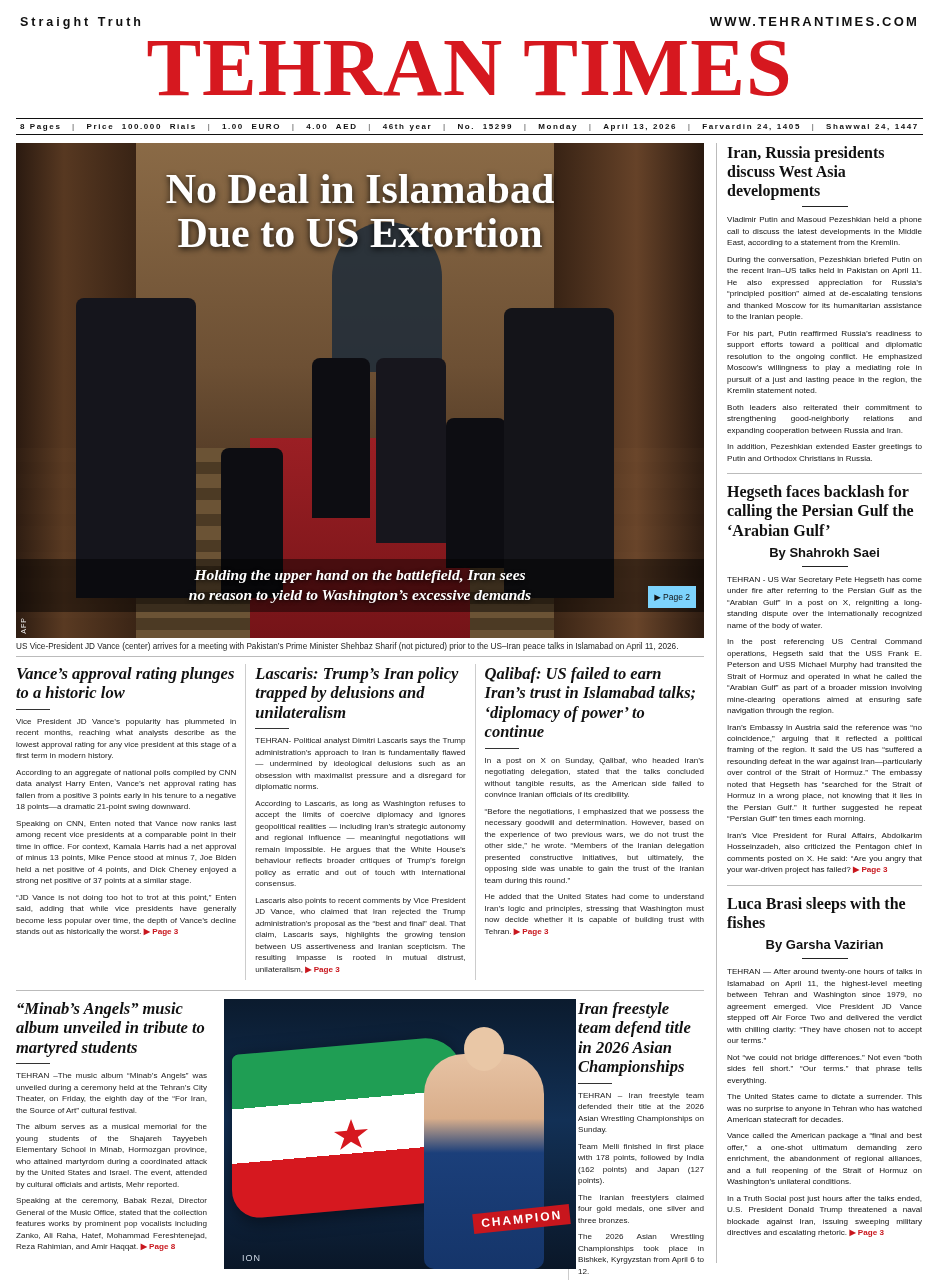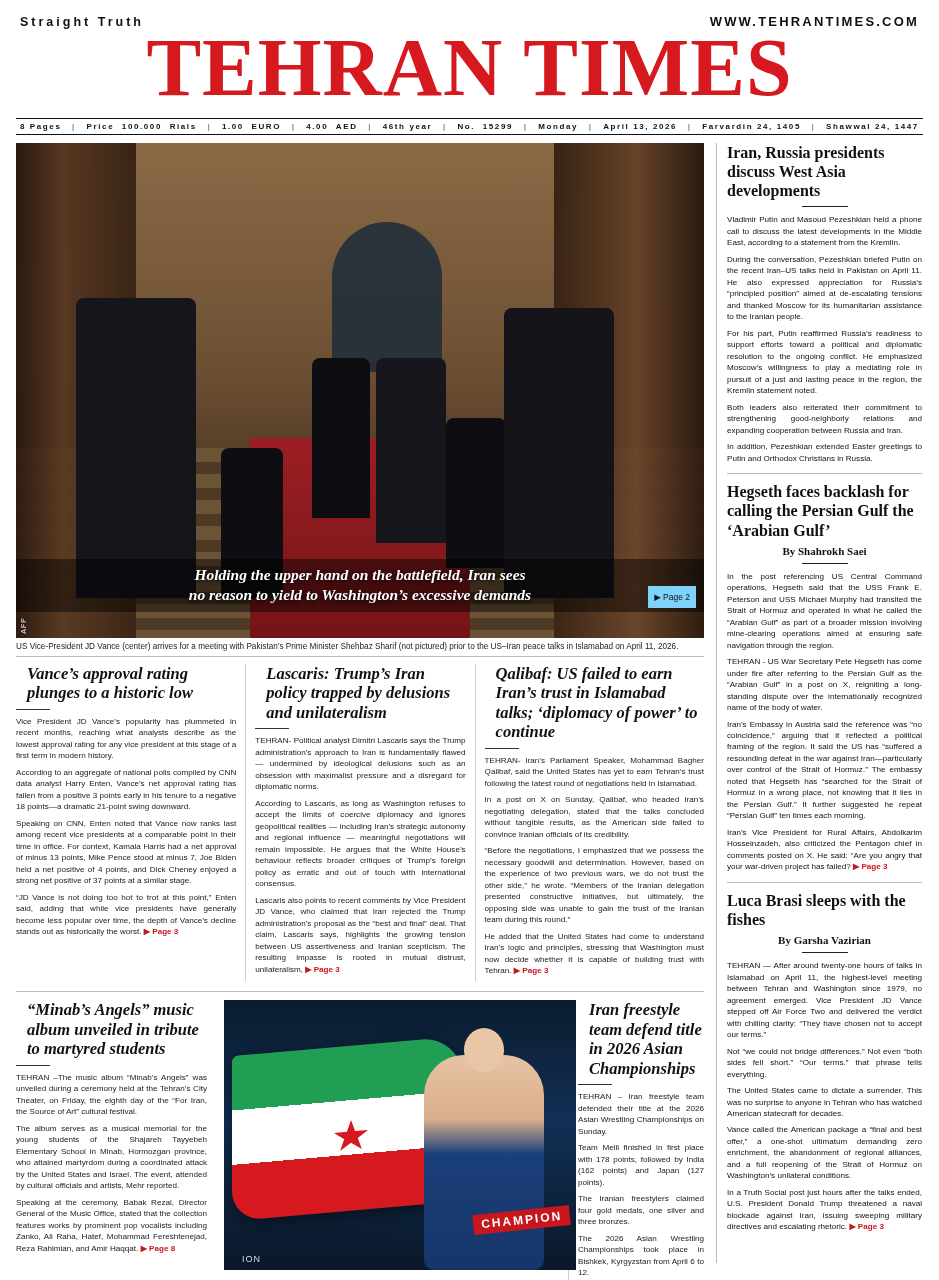--- a/index.html
+++ b/index.html
@@ -124,21 +124,21 @@
 
   
   .cols3 { display:flex; margin-top:7px; width:688px; }
   .col { width:33.33%; padding:0 9px; }
   .col:first-child { padding-left:0; }
   .col:last-child { padding-right:0; }
   .col + .col { border-left:1px solid #ccc; }
   .story-head {
     font-family:"Liberation Serif", serif;
     font-style:italic; font-weight:bold; font-size:16.5px; line-height:1.18;
-    color:#111; margin-bottom:6px;margin-left:11px;
+    color:#111; margin-bottom:6px;
   }
   .rule-sm { width:34px; height:1px; background:#333; margin:5px 0 6px 0; }
   p.body {
     font-family:"Liberation Sans", sans-serif;
     font-size:8.1px; line-height:1.42; text-align:justify;
     margin:0 0 5px 0; color:#1a1a1a;
   }
   .pg { color:#c8161d; font-weight:bold; white-space:nowrap; }
 
   
@@ -176,22 +176,22 @@
   }
   .mat-logo { position:absolute; left:18px; bottom:6px; color:#cfd9e6;
     font-family:"Liberation Sans",sans-serif; font-size:9px; letter-spacing:1px;}
 
   
   .rail-head {
     font-family:"Liberation Serif", serif;
     font-weight:bold; font-size:16px; line-height:1.2; color:#111; margin:0 0 5px 0;
   }
   .byline {
-    font-family:Liberation Serif, serif;
-    font-weight:bold; font-style:normal; font-size:11px; text-align:center;
+    font-family:Liberation Sans, sans-serif;
+    font-weight:bold; font-style:normal; font-size:13px; text-align:center;
     margin:4px 0 3px 0;
   }
   .rail-rule { height:1px; background:#222; width:46px; margin:6px auto 7px auto;}
   .rail-sep { height:1px; background:#bbb; margin:9px 0 8px 0; }
   p.rail {
     font-family:"Liberation Sans", sans-serif;
     font-size:8.1px; line-height:1.42; text-align:justify; margin:0 0 5px 0;
   }
 </style>
 </head>
@@ -245,20 +245,24 @@
           <div class="curtain-l"></div>
           <div class="curtain-r"></div>
           <div class="figure f1"></div>
           <div class="figure f2"></div>
           <div class="figure f3"></div>
           <div class="figure f4"></div>
           <div class="figure f5"></div>
           <div class="figure f6"></div>
         </div>
 
+        <div class="headline-wrap">
+          <div class="headline">No Deal in Islamabad</div>
+          <div class="headline">Due to US Extortion</div>
+        </div>
 
         <div class="lead-caption-band">
           <span class="l">Holding the upper hand on the battlefield, Iran sees</span>
           <span class="l">no reason to yield to Washington’s excessive demands</span>
         </div>
         <div class="page-flag">▶ Page 2</div>
         <div class="photo-credit">AFP</div>
       </div>
 
       <div class="lead-cutline">US Vice-President JD Vance (center) arrives for a meeting with Pakistan’s Prime Minister Shehbaz Sharif (not pictured) prior to the US–Iran peace talks in Islamabad on April 11, 2026.</div>
@@ -278,21 +282,20 @@
           <div class="story-head">Lascaris: Trump’s Iran policy trapped by delusions and unilateralism</div>
           <div class="rule-sm"></div>
           <p class="body">TEHRAN- Political analyst Dimitri Lascaris says the Trump administration’s approach to Iran is fundamentally flawed — undermined by ideological delusions such as an obsession with maximalist pressure and a disregard for diplomatic norms.</p>
           <p class="body">According to Lascaris, as long as Washington refuses to accept the limits of coercive diplomacy and ignores geopolitical realities — including Iran’s strategic autonomy and regional influence — meaningful negotiations will remain impossible. He argues that the White House’s behaviour reflects broader critiques of Trump’s foreign policy as erratic and out of touch with international consensus.</p>
           <p class="body"><span>Lascaris also points to recent comments by Vice President JD Vance, who claimed that Iran rejected the Trump administration’s proposal as the “best and final” deal. That claim, Lascaris says, highlights the growing tension between US assertiveness and Iranian scepticism. The resulting impasse is rooted in mutual distrust, unilateralism,</span> <span class="pg">▶ Page 3</span></p>
         </div>
 
         <div class="col">
           <div class="story-head">Qalibaf: US failed to earn Iran’s trust in Islamabad talks; ‘diplomacy of power’ to continue</div>
           <div class="rule-sm"></div>
-          <p class="body">TEHRAN- Iran’s Parliament Speaker, Mohammad Bagher Qalibaf, said the United States has yet to earn Tehran’s trust following the latest round of negotiations held in Islamabad.</p>
           <p class="body">In a post on X on Sunday, Qalibaf, who headed Iran’s negotiating delegation, stated that the talks concluded without tangible results, as the American side failed to convince Iranian officials of its credibility.</p>
           <p class="body">“Before the negotiations, I emphasized that we possess the necessary goodwill and determination. However, based on the experience of two previous wars, we do not trust the other side,” he wrote. “Members of the Iranian delegation presented constructive initiatives, but ultimately, the opposing side was unable to gain the trust of the Iranian team during this round.”</p>
           <p class="body"><span>He added that the United States had come to understand Iran’s logic and principles, stressing that Washington must now decide whether it is capable of building trust with Tehran.</span> <span class="pg">▶ Page 3</span></p>
         </div>
       </div>
 
       <div class="bottom">
         <div class="bcol-a">
           <div class="story-head">“Minab’s Angels” music album unveiled in tribute to martyred students</div>
           <div class="rule-sm"></div>
@@ -335,22 +338,22 @@
         <p class="rail">Both leaders also reiterated their commitment to strengthening good-neighborly relations and expanding cooperation between Russia and Iran.</p>
         <p class="rail">In addition, Pezeshkian extended Easter greetings to Putin and Orthodox Christians in Russia.</p>
       </div>
 
       <div class="rail-sep"></div>
 
       <div>
         <div class="rail-head">Hegseth faces backlash for calling the Persian Gulf the ‘Arabian Gulf’</div>
         <div class="byline">By Shahrokh Saei</div>
         <div class="rail-rule"></div>
+        <p class="rail">TEHRAN - US War Secretary Pete Hegseth has come under fire after referring to the Persian Gulf as the “Arabian Gulf” in a post on X, reigniting a long-standing dispute over the internationally recognized name of the body of water.</p>
         <p class="rail">In the post referencing US Central Command operations, Hegseth said that the USS Frank E. Peterson and USS Michael Murphy had transited the Strait of Hormuz and operated in what he called the “Arabian Gulf” as part of a broader mission involving mine-clearing operations aimed at ensuring safe navigation through the region.</p>
-        <p class="rail">TEHRAN - US War Secretary Pete Hegseth has come under fire after referring to the Persian Gulf as the “Arabian Gulf” in a post on X, reigniting a long-standing dispute over the internationally recognized name of the body of water.</p>
         <p class="rail">Iran’s Embassy in Austria said the reference was “no coincidence,” arguing that it reflected a political framing of the region. It said the US has “suffered a resounding defeat in the war against Iran—particularly over control of the Strait of Hormuz.” The embassy noted that Hegseth has “searched for the Strait of Hormuz in a wrong place, not knowing that it lies in the Persian Gulf.” It further suggested he repeat “Persian Gulf” ten times each morning.</p>
         <p class="rail"><span>Iran’s Vice President for Rural Affairs, Abdolkarim Hosseinzadeh, also criticized the Pentagon chief in comments posted on X. He said: “Are you angry that your war-driven project has failed?</span> <span class="pg">▶ Page 3</span></p>
       </div>
 
       <div class="rail-sep"></div>
 
       <div>
         <div class="rail-head">Luca Brasi sleeps with the fishes</div>
         <div class="byline">By Garsha Vazirian</div>
         <div class="rail-rule"></div>

